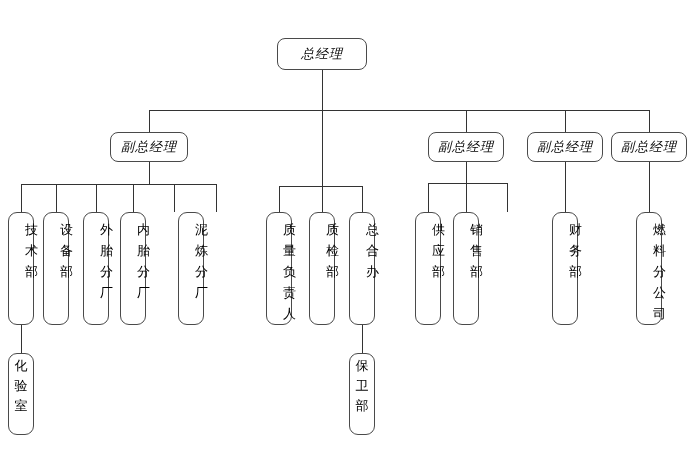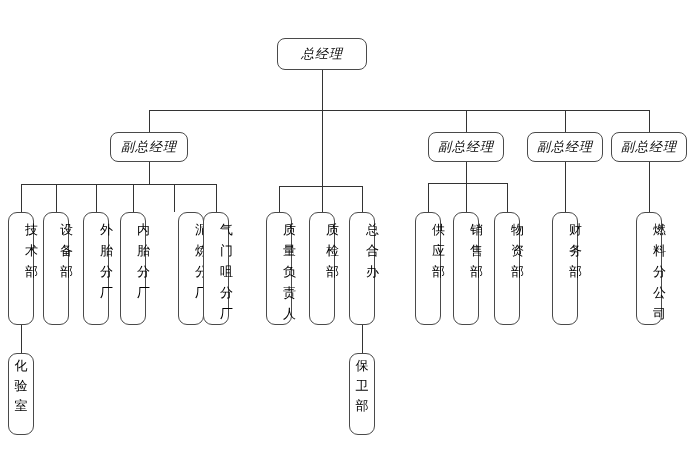--- a/index.html
+++ b/index.html
@@ -102,29 +102,27 @@
   <div class="node hnode" style="left:110px;top:132px;width:78px;height:30px">副总经理</div>
   <div class="node hnode" style="left:428px;top:132px;width:76px;height:30px">副总经理</div>
   <div class="node hnode" style="left:527px;top:132px;width:76px;height:30px">副总经理</div>
   <div class="node hnode" style="left:611px;top:132px;width:76px;height:30px">副总经理</div>
 
   <div class="node vnode" style="left:8px">技术部</div>
   <div class="node vnode" style="left:43px">设备部</div>
   <div class="node vnode" style="left:83px">外胎分厂</div>
   <div class="node vnode" style="left:120px">内胎分厂</div>
   <div class="node vnode" style="left:178px">泥炼分厂</div>
-  <div class="node vnode" style="left:203px">气门咀分厂</div>
 
   <div class="node vnode" style="left:266px">质量负责人</div>
   <div class="node vnode" style="left:309px">质检部</div>
   <div class="node vnode" style="left:415px">供应部</div>
 
   <div class="node vnode" style="left:349px">总合办</div>
   <div class="node vnode" style="left:453px">销售部</div>
-  <div class="node vnode" style="left:494px">物资部</div>
 
   <div class="node vnode" style="left:552px">财务部</div>
   <div class="node vnode" style="left:636px">燃料分公司</div>
 
   <div class="node vnode4" style="left:8px">化验室</div>
   <div class="node vnode4" style="left:349px">保卫部</div>
 
 </div>
 
 </body></html>

